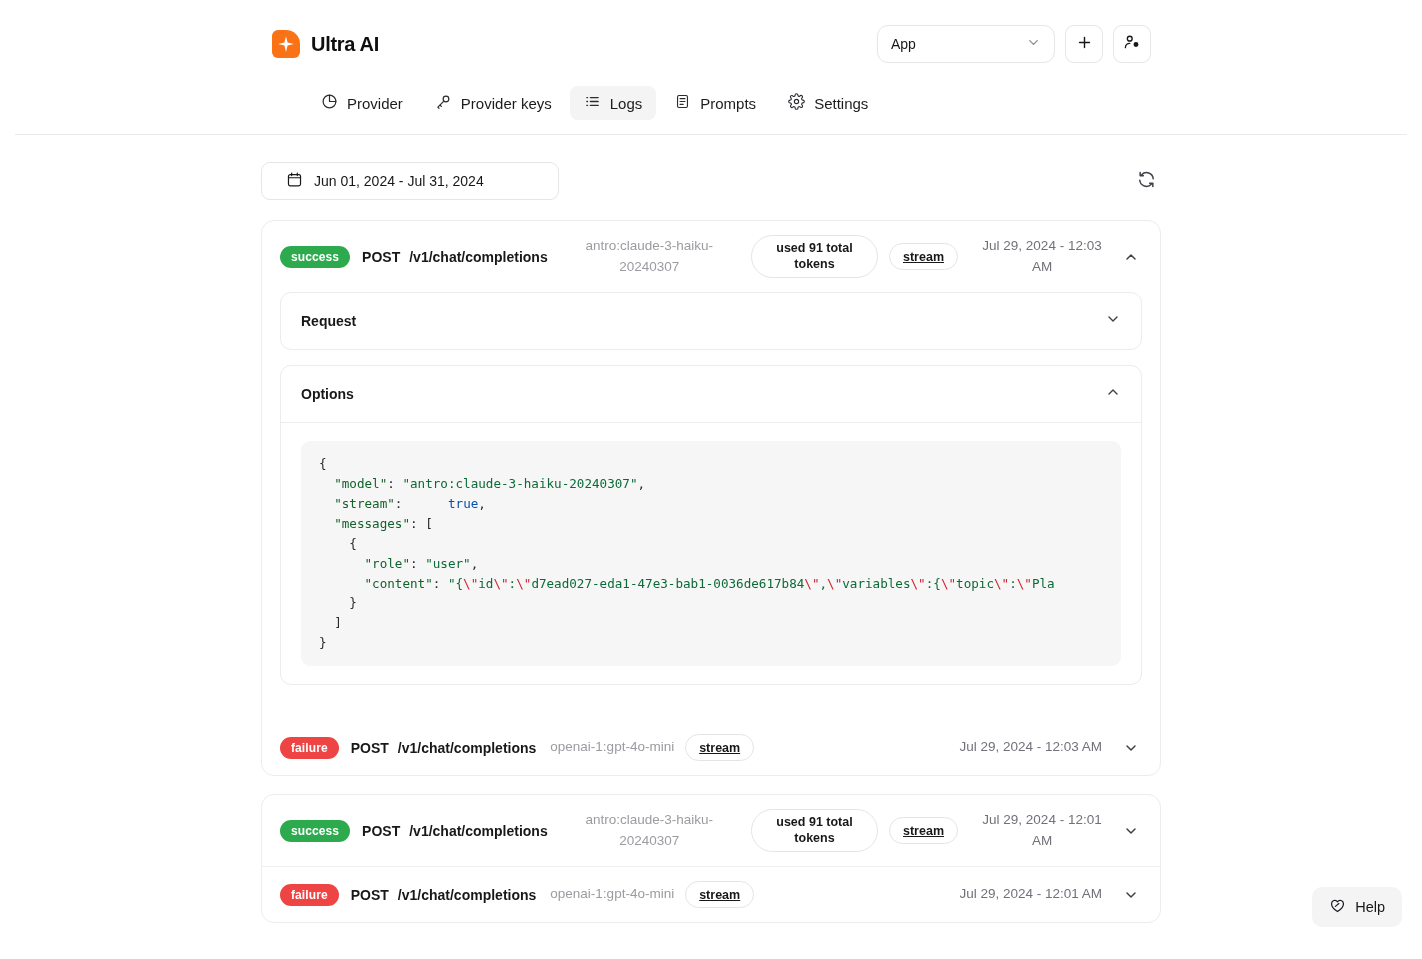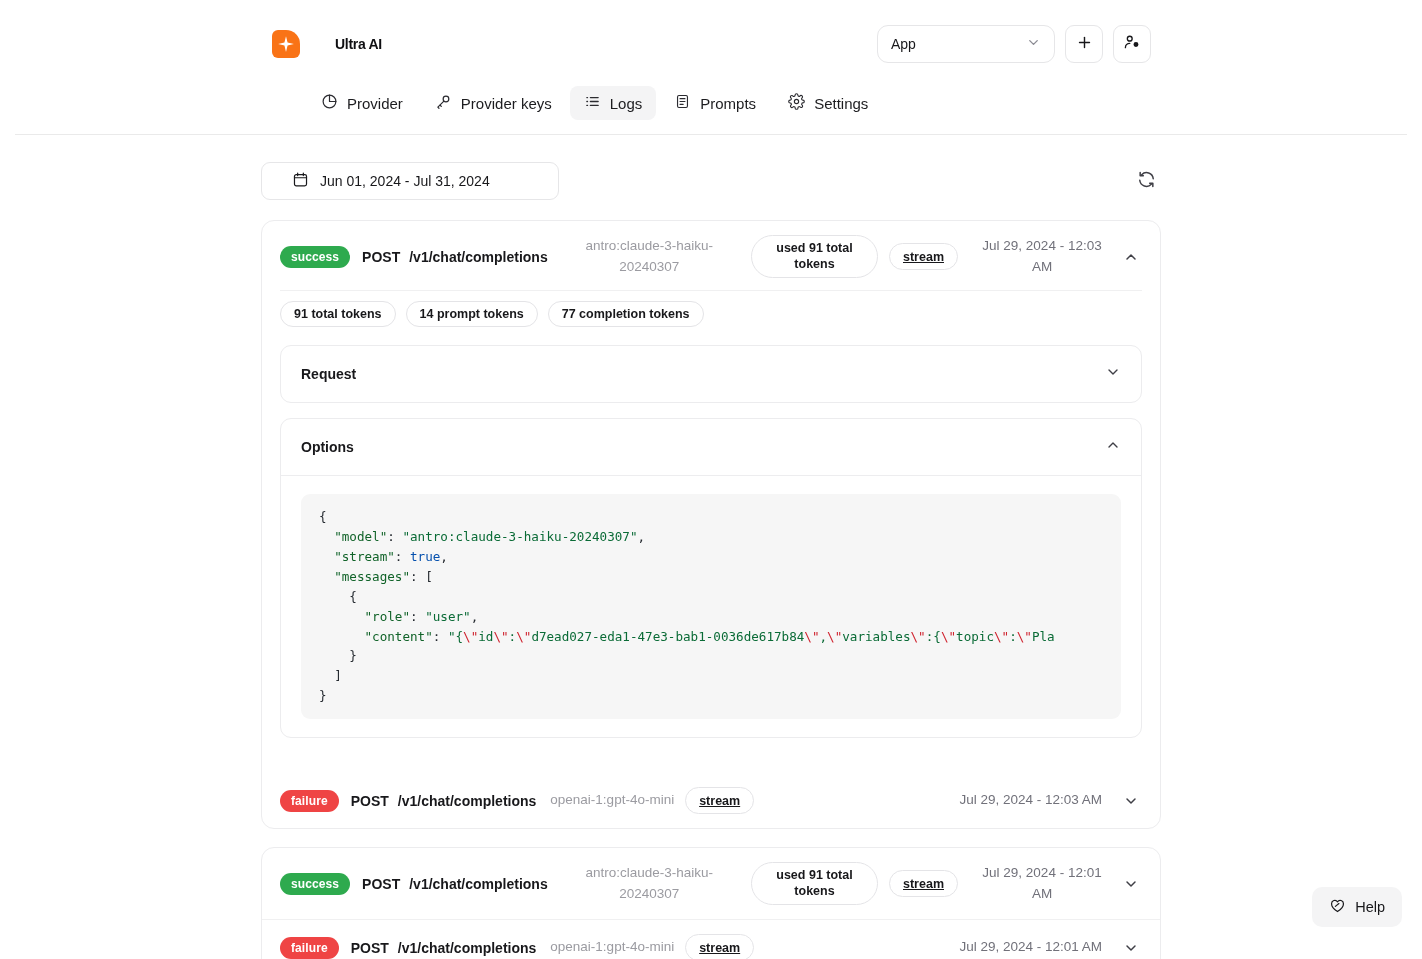--- a/index.html
+++ b/index.html
@@ -33,25 +33,24 @@
     gap: 11px;
   }
   .brand-logo {
     width: 28px; height: 28px;
     background: #f97316;
     border-radius: 6px 14px 6px 6px;
     display: flex; align-items: center; justify-content: center;
     flex: none;
   }
   .brand-name {
-    font-size: 14px;
+    font-size: 20px;
     font-weight: 700;
     letter-spacing: -0.3px;
     color: #0f0f12;
-    margin-left: 24px;
   }
   .header-right {
     display: flex;
     align-items: center;
     gap: 10px;
   }
   .app-select {
     width: 178px;
     height: 38px;
     border: 1px solid #e6e6e8;
@@ -115,21 +114,21 @@
   }
   .date-picker {
     flex: none;
     width: 298px;
     height: 38px;
     border: 1px solid #e6e6e8;
     border-radius: 9px;
     display: flex;
     align-items: center;
     gap: 11px;
-    padding: 0 30px;
+    padding: 0 24px;
     font-size: 14px;
     color: #18181b;
     background: #fff;
     cursor: pointer;
   }
   .status-select {
     flex: none;
     width: 180px;
     height: 38px;
     border: 1px solid #e6e6e8;
@@ -318,21 +317,21 @@
     padding: 13px 18px;
     overflow: hidden;
     white-space: pre;
     font-family: "DejaVu Sans Mono", monospace;
     font-size: 12.6px;
     line-height: 1.58;
     color: #1f2328;
   }
   .tok-key   { color: #116329; }
   .tok-str   { color: #0a6b36; }
-  .tok-bool  { color: #0550ae; }
+  .tok-bool  { color: #0550ae; margin-left: 38px; }
   .tok-esc   { color: #cf222e; }
   .tok-punct { color: #24292f; }
 
   
   .help-fab {
     position: absolute;
     right: 20px;
     bottom: 32px;
     display: flex;
     align-items: center;
@@ -497,25 +496,20 @@
         <span class="pill stream">stream</span>
         <span class="timestamp block">Jul 29, 2024 - 12:03 AM</span>
         <span class="chevron chev-ml">
           <svg width="16" height="16" viewBox="0 0 24 24" fill="none" stroke="#3f3f46" stroke-width="2.2" stroke-linecap="round" stroke-linejoin="round">
               <polyline points="6 15 12 9 18 15"></polyline>
             </svg>
         </span>
       </div>
 
       <div class="log-detail">
-        <div class="token-pills">
-          <span class="token-pill">91 total tokens</span>
-          <span class="token-pill">14 prompt tokens</span>
-          <span class="token-pill">77 completion tokens</span>
-        </div>
 
         <div class="section-card">
           <div class="section-head">
             <span class="section-title">Request</span>
             <span>
               <svg width="16" height="16" viewBox="0 0 24 24" fill="none" stroke="#3f3f46" stroke-width="2.1" stroke-linecap="round" stroke-linejoin="round">
                   <polyline points="6 9 12 15 18 9"></polyline>
                 </svg>
             </span>
           </div>

